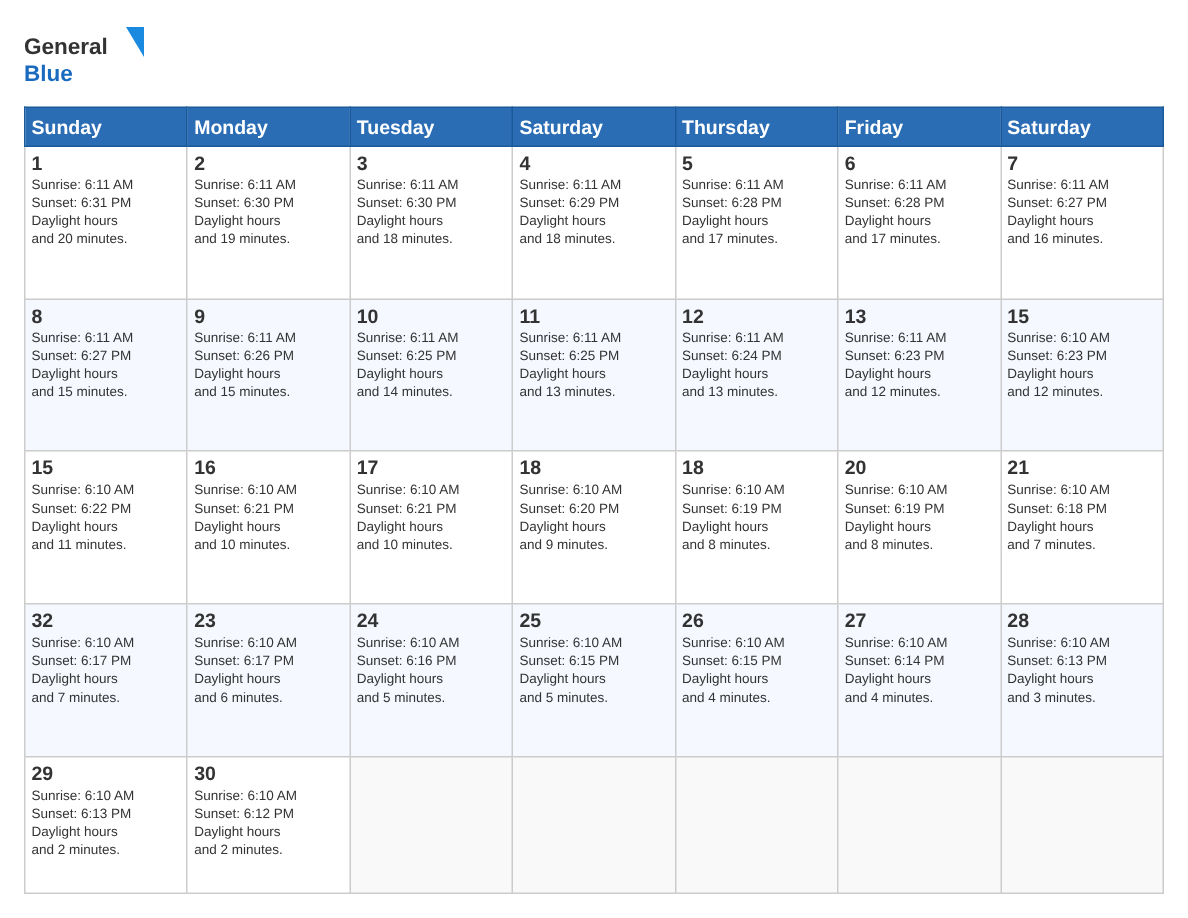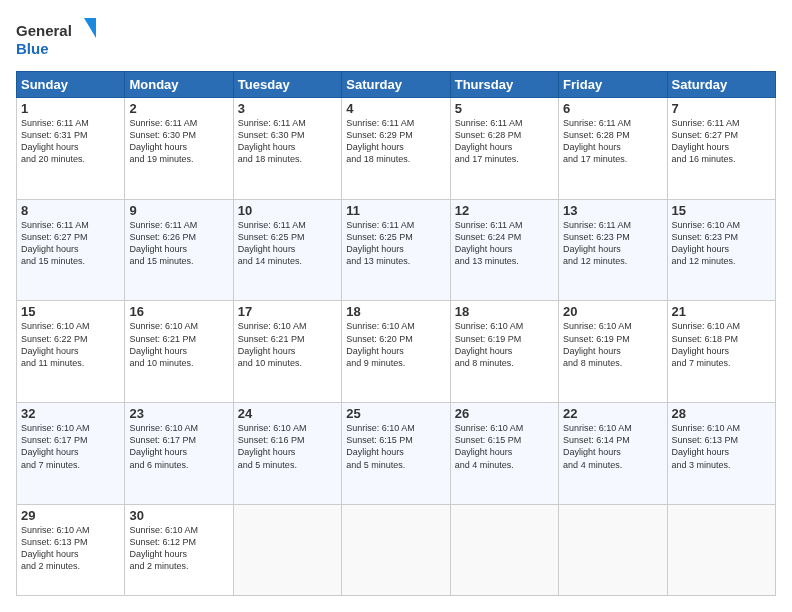--- a/index.html
+++ b/index.html
@@ -353,21 +353,21 @@
           <td>
         <span class="day-num">26</span>
         <div class="cell-content">
           Sunrise: 6:10 AM<br>
           Sunset: 6:15 PM<br>
           Daylight hours<br>
           and 4 minutes.
         </div>
           </td>
           <td>
-        <span class="day-num">22</span>
+        <span class="day-num">27</span>
         <div class="cell-content">
           Sunrise: 6:10 AM<br>
           Sunset: 6:14 PM<br>
           Daylight hours<br>
           and 4 minutes.
         </div>
           </td>
           <td>
         <span class="day-num">28</span>
         <div class="cell-content">

